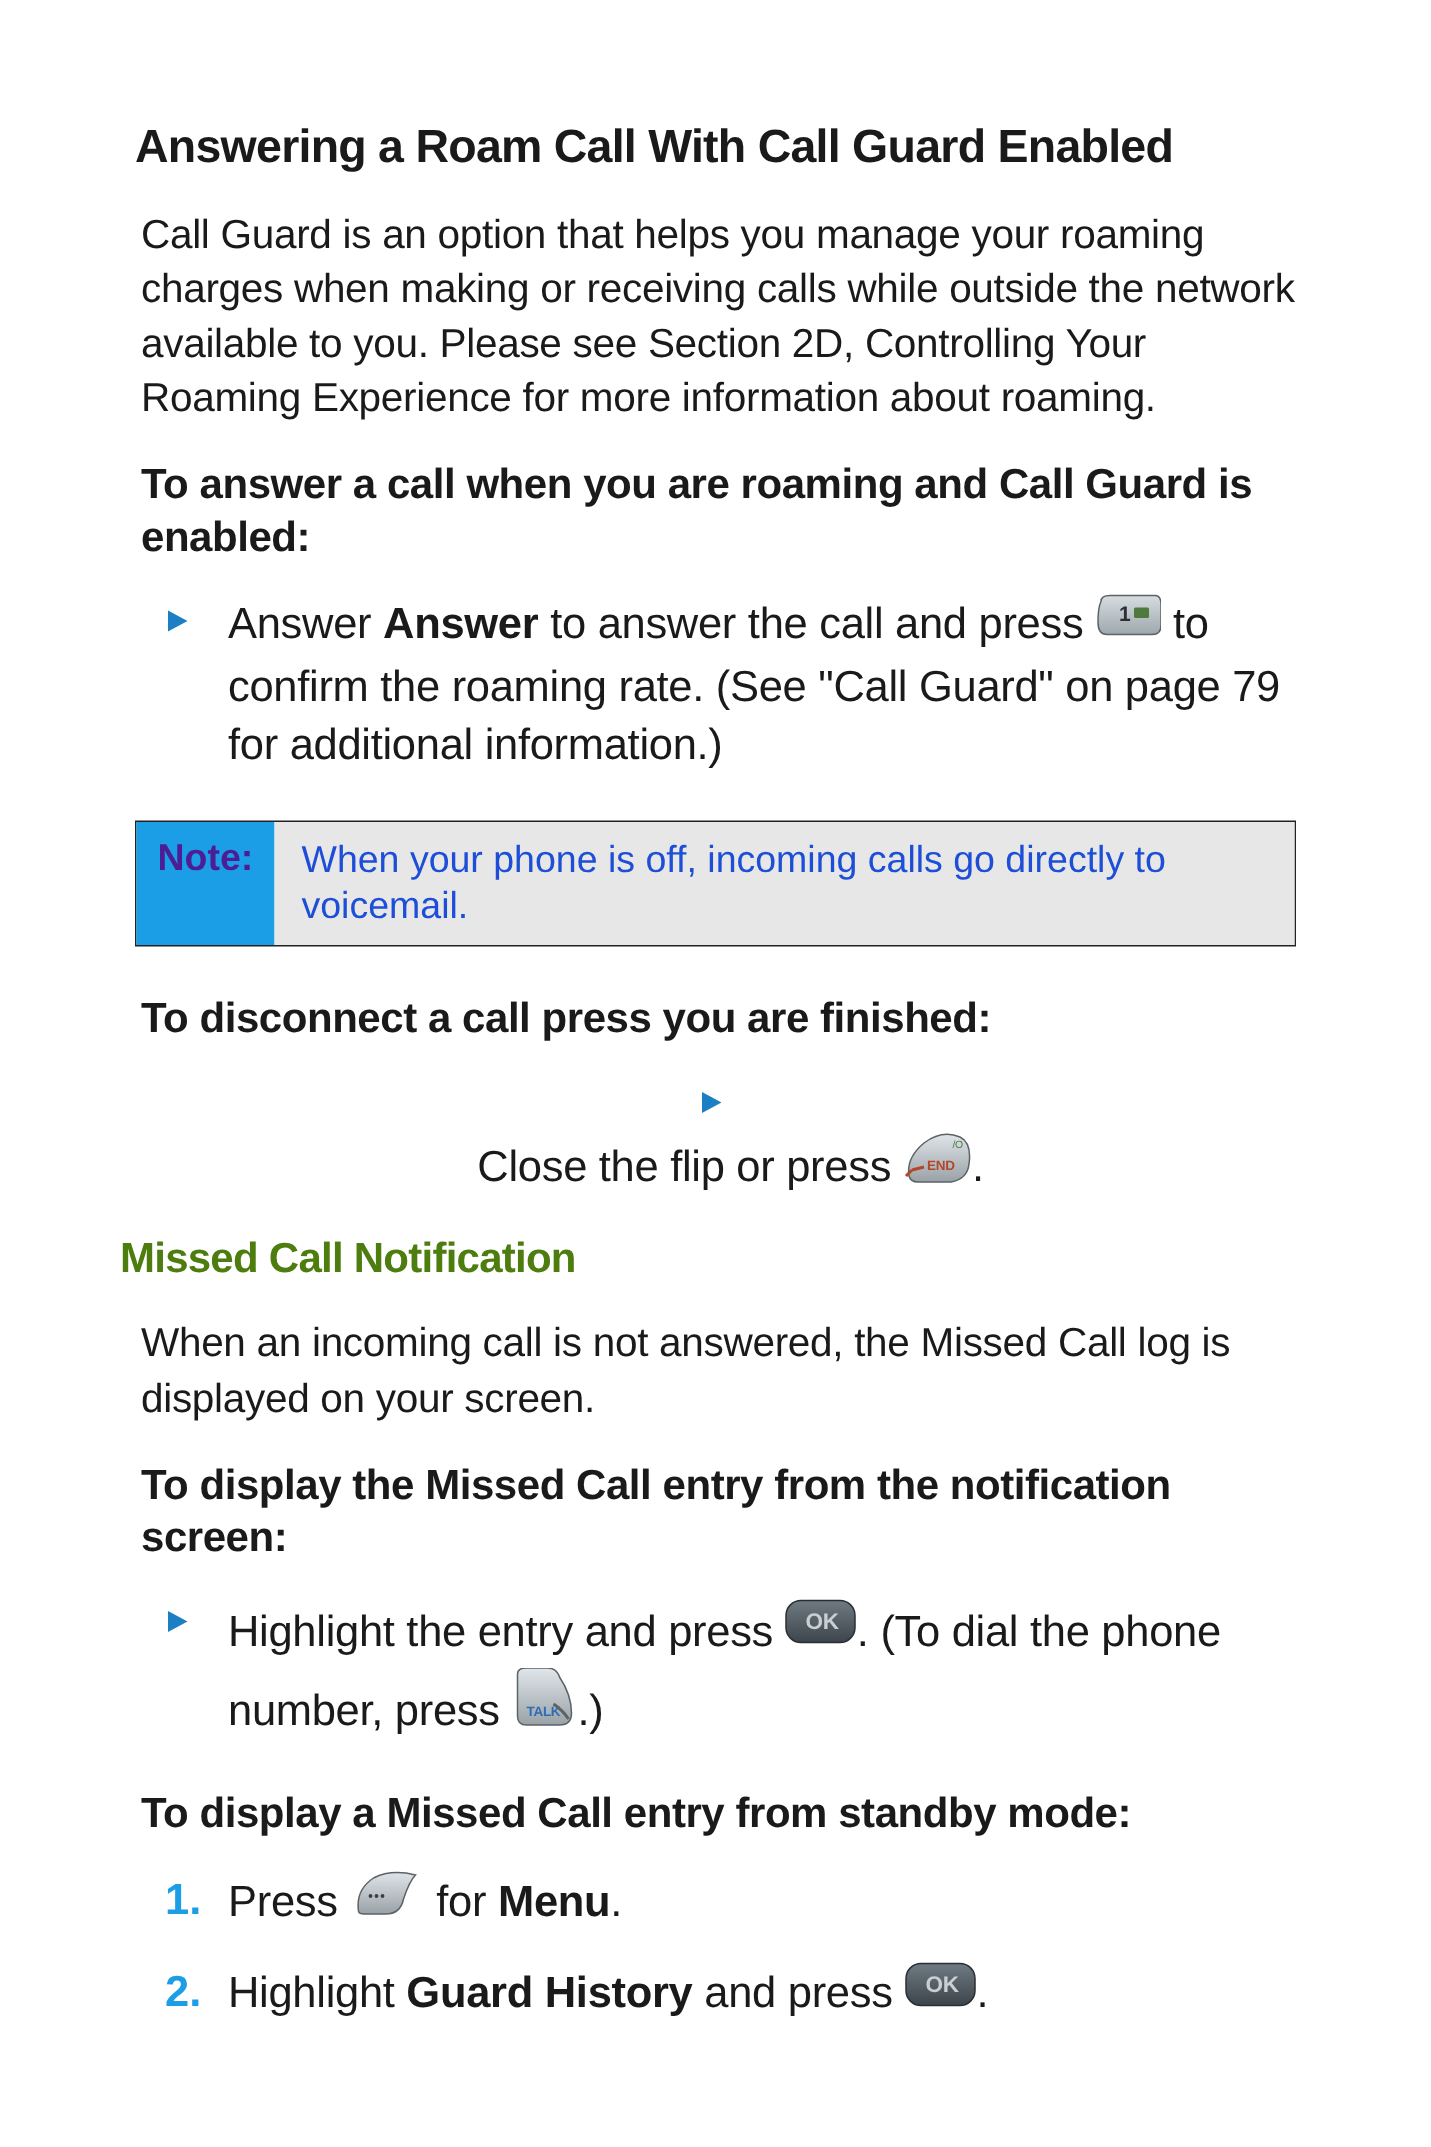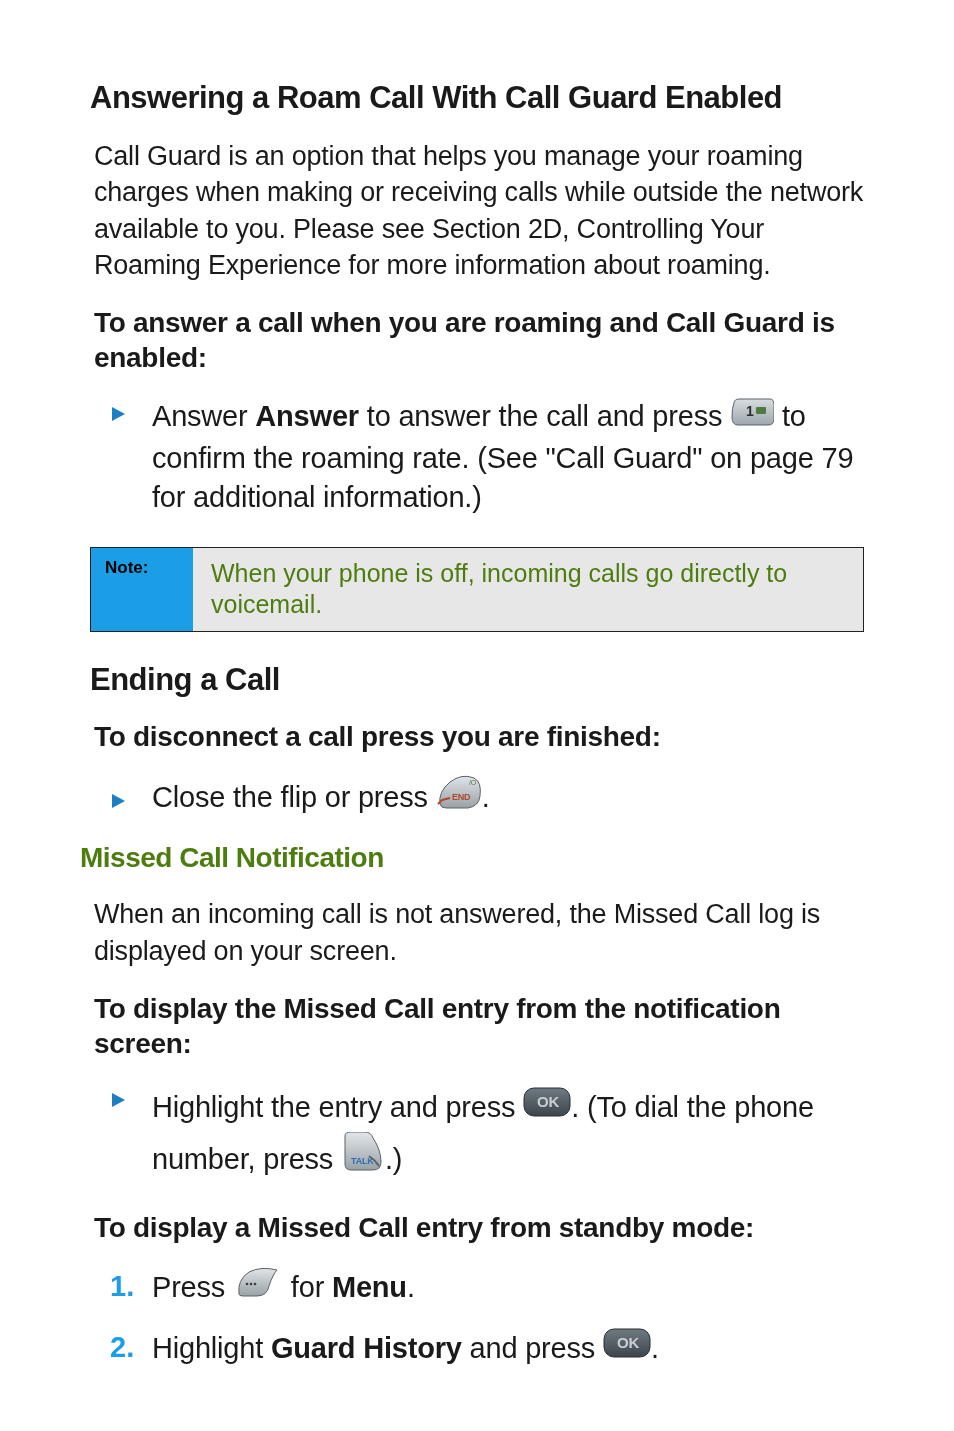--- a/index.html
+++ b/index.html
@@ -58,34 +58,34 @@
   .bold-inline { font-weight: 700; }
 
   
   .note-box {
     display: flex;
     border: 1px solid #222;
     margin: 30px 0 30px 0;
   }
   .note-label {
     background: #1c9ee6;
-    color: #000000;
-    font-weight: 700;
-    font-size: 17px;
+    color: #4c1d95;
+    font-weight: 700;
+    font-size: 25px;
     padding: 10px 14px 10px 14px;
-    width: 102px;
+    width: 92px;
     flex-shrink: 0;
   }
   .note-text {
     background: #e7e7e7;
     font-size: 25px;
     line-height: 1.25;
     padding: 10px 18px;
     flex: 1;
-    color: #4d7c0f;
+    color: #1d4ed8;
   }
 
   .section-major-heading {
     font-size: 28px;
     font-weight: 700;
     color: #4d7c0f;
     letter-spacing: -0.5px;
     margin: 13px 0 22px -10px;
   }
 
@@ -149,25 +149,24 @@
             <rect x="26" y="10" width="10" height="7" rx="1" fill="#4e7a3f"></rect>
           </svg></span><span> to confirm the roaming rate. (See "Call Guard" on page 79 for additional information.)</span>
     </span>
   </div>
 
   <div class="note-box">
     <div class="note-label">Note:</div>
     <div class="note-text">When your phone is off, incoming calls go directly to voicemail.</div>
   </div>
 
-  <h2 class="section-sub-heading">Ending a Call</h2>
 
   <p class="bold-instr" style="margin-left:4px;">To disconnect a call press you are finished:</p>
 
-  <div class="bullet-item" style="align-items:flex-end;">
+  <div class="bullet-item" style="align-items:center;flex-direction:column;">
     <span class="marker">
       <svg width="18" height="18" viewBox="0 0 18 18">
           <polygon points="2,2 15,9 2,16" fill="#1c7fc4"></polygon>
         </svg>
     </span>
     <span class="content">
       <span>Close the flip or press </span><span class="key-icon"><svg width="46" height="36" viewBox="0 0 46 36">
             <defs>
               <linearGradient id="ge" x1="0" y1="0" x2="0" y2="1">
                 <stop offset="0" stop-color="#dfe4e8"></stop>

